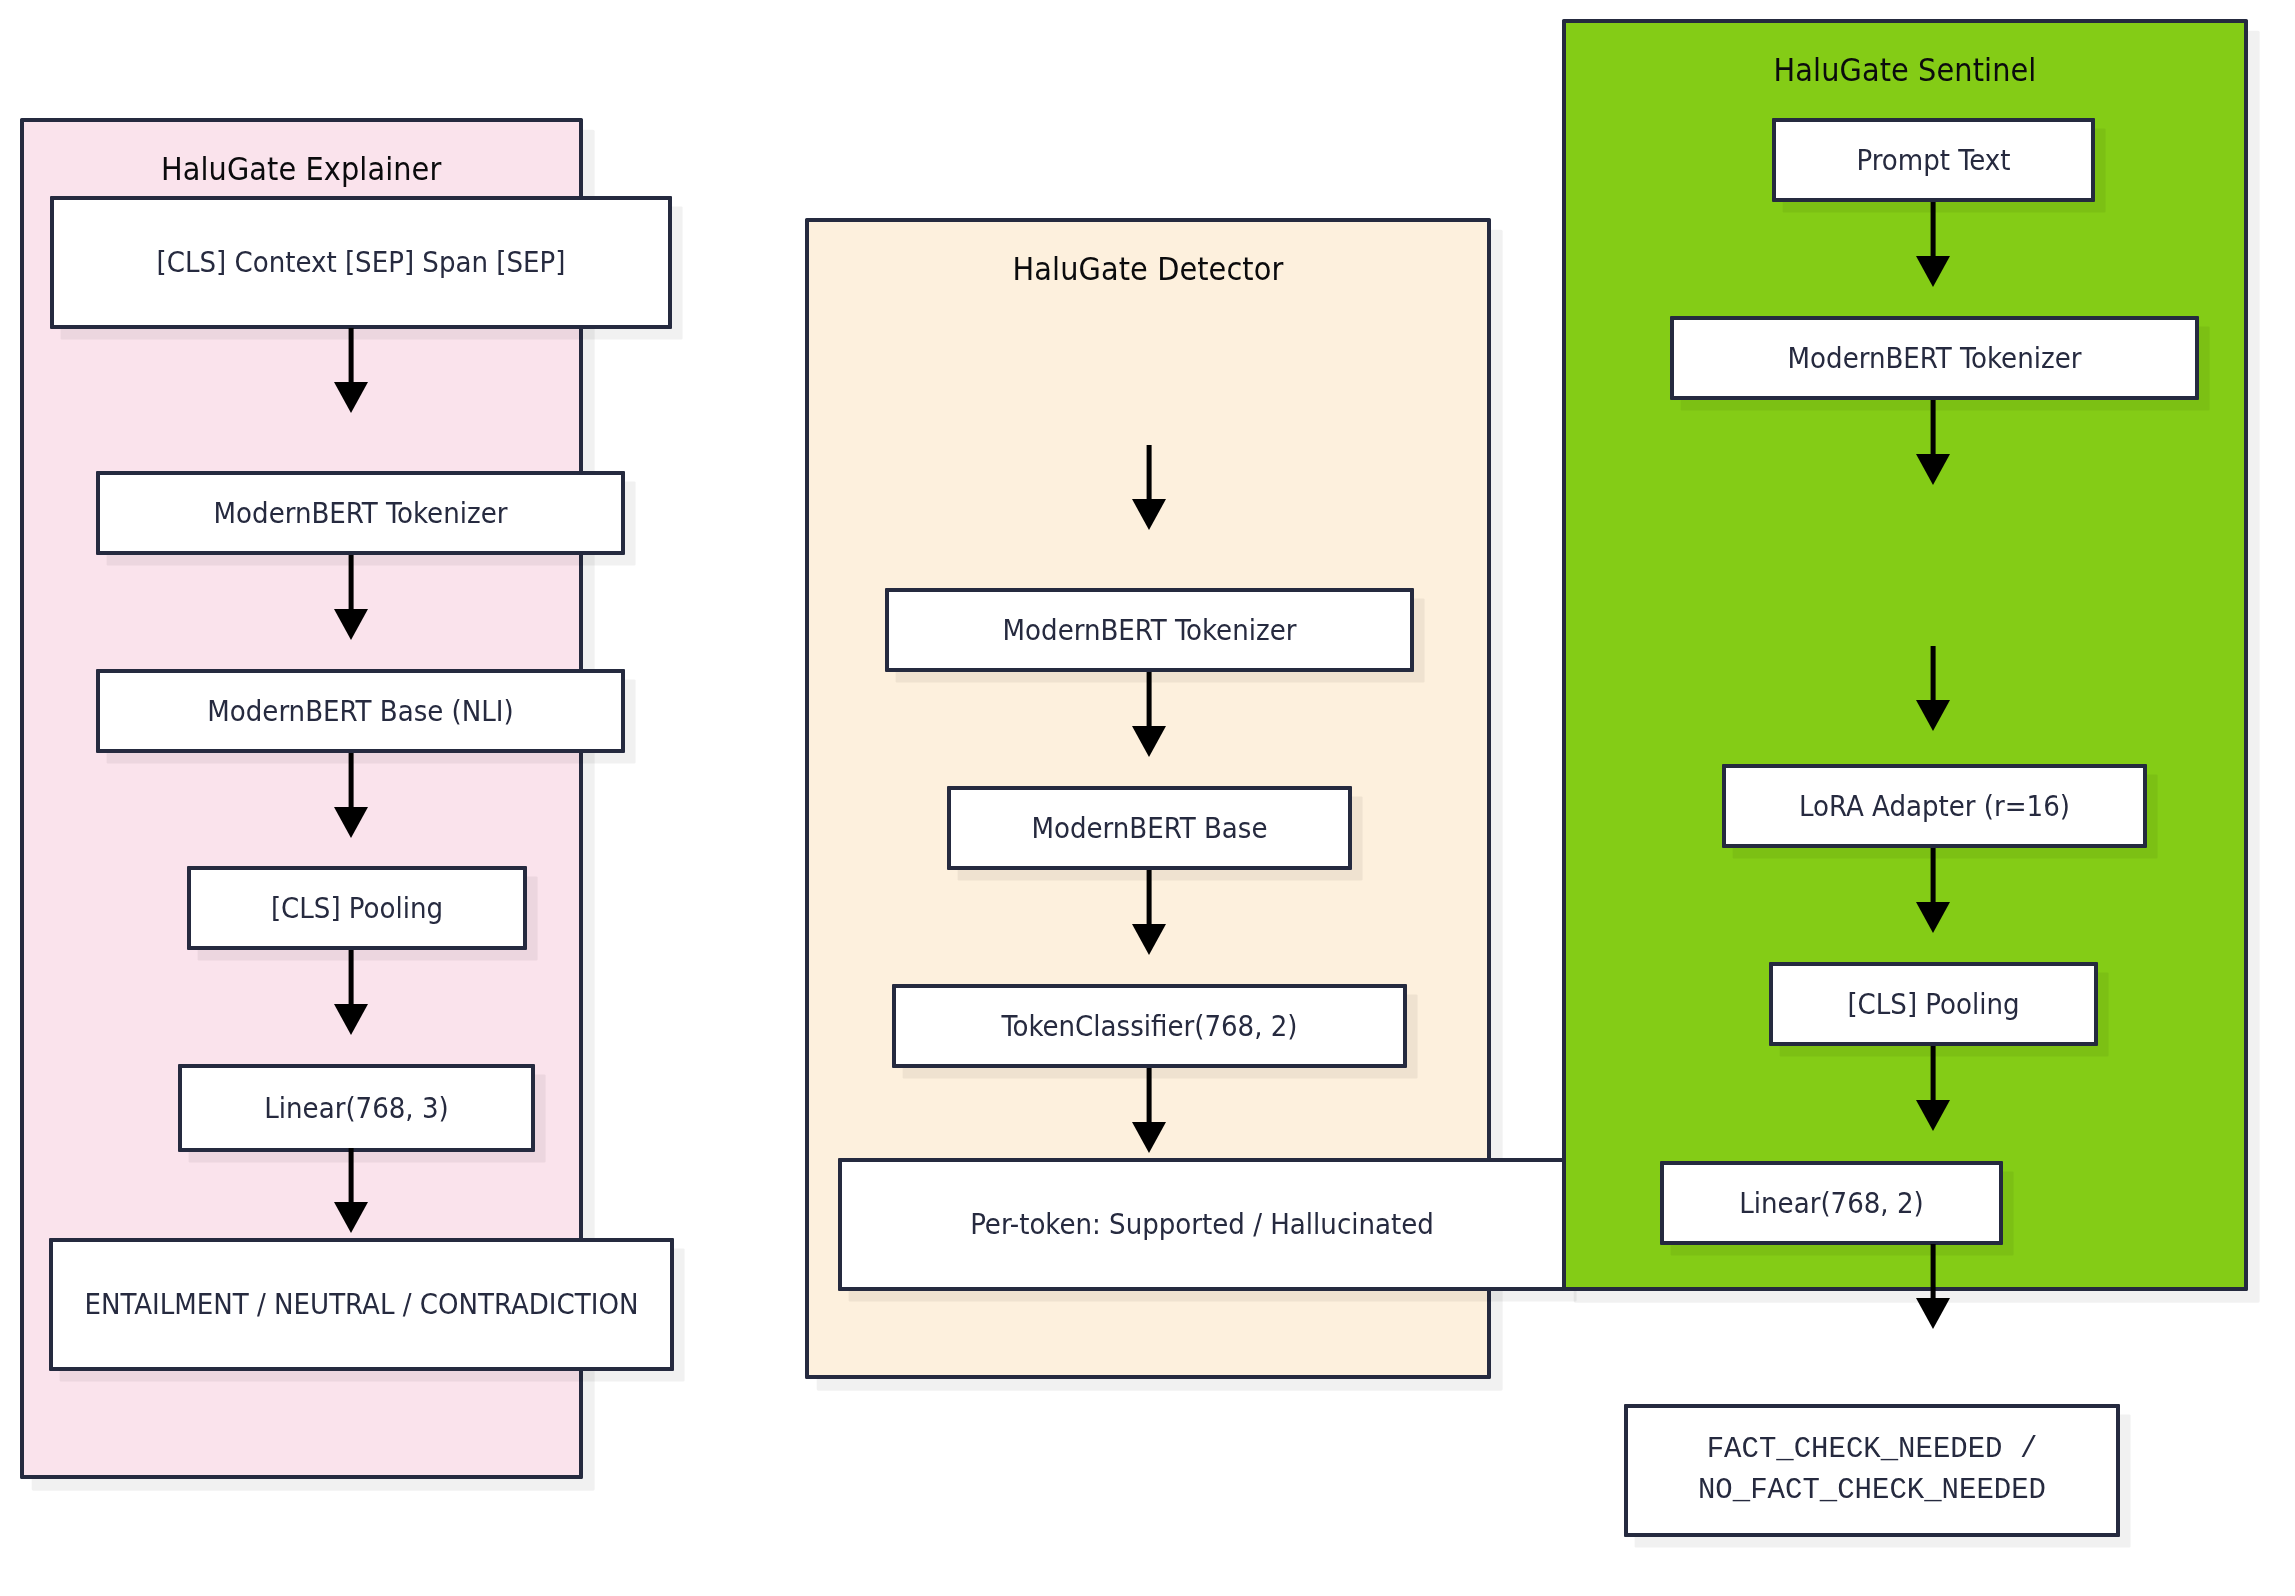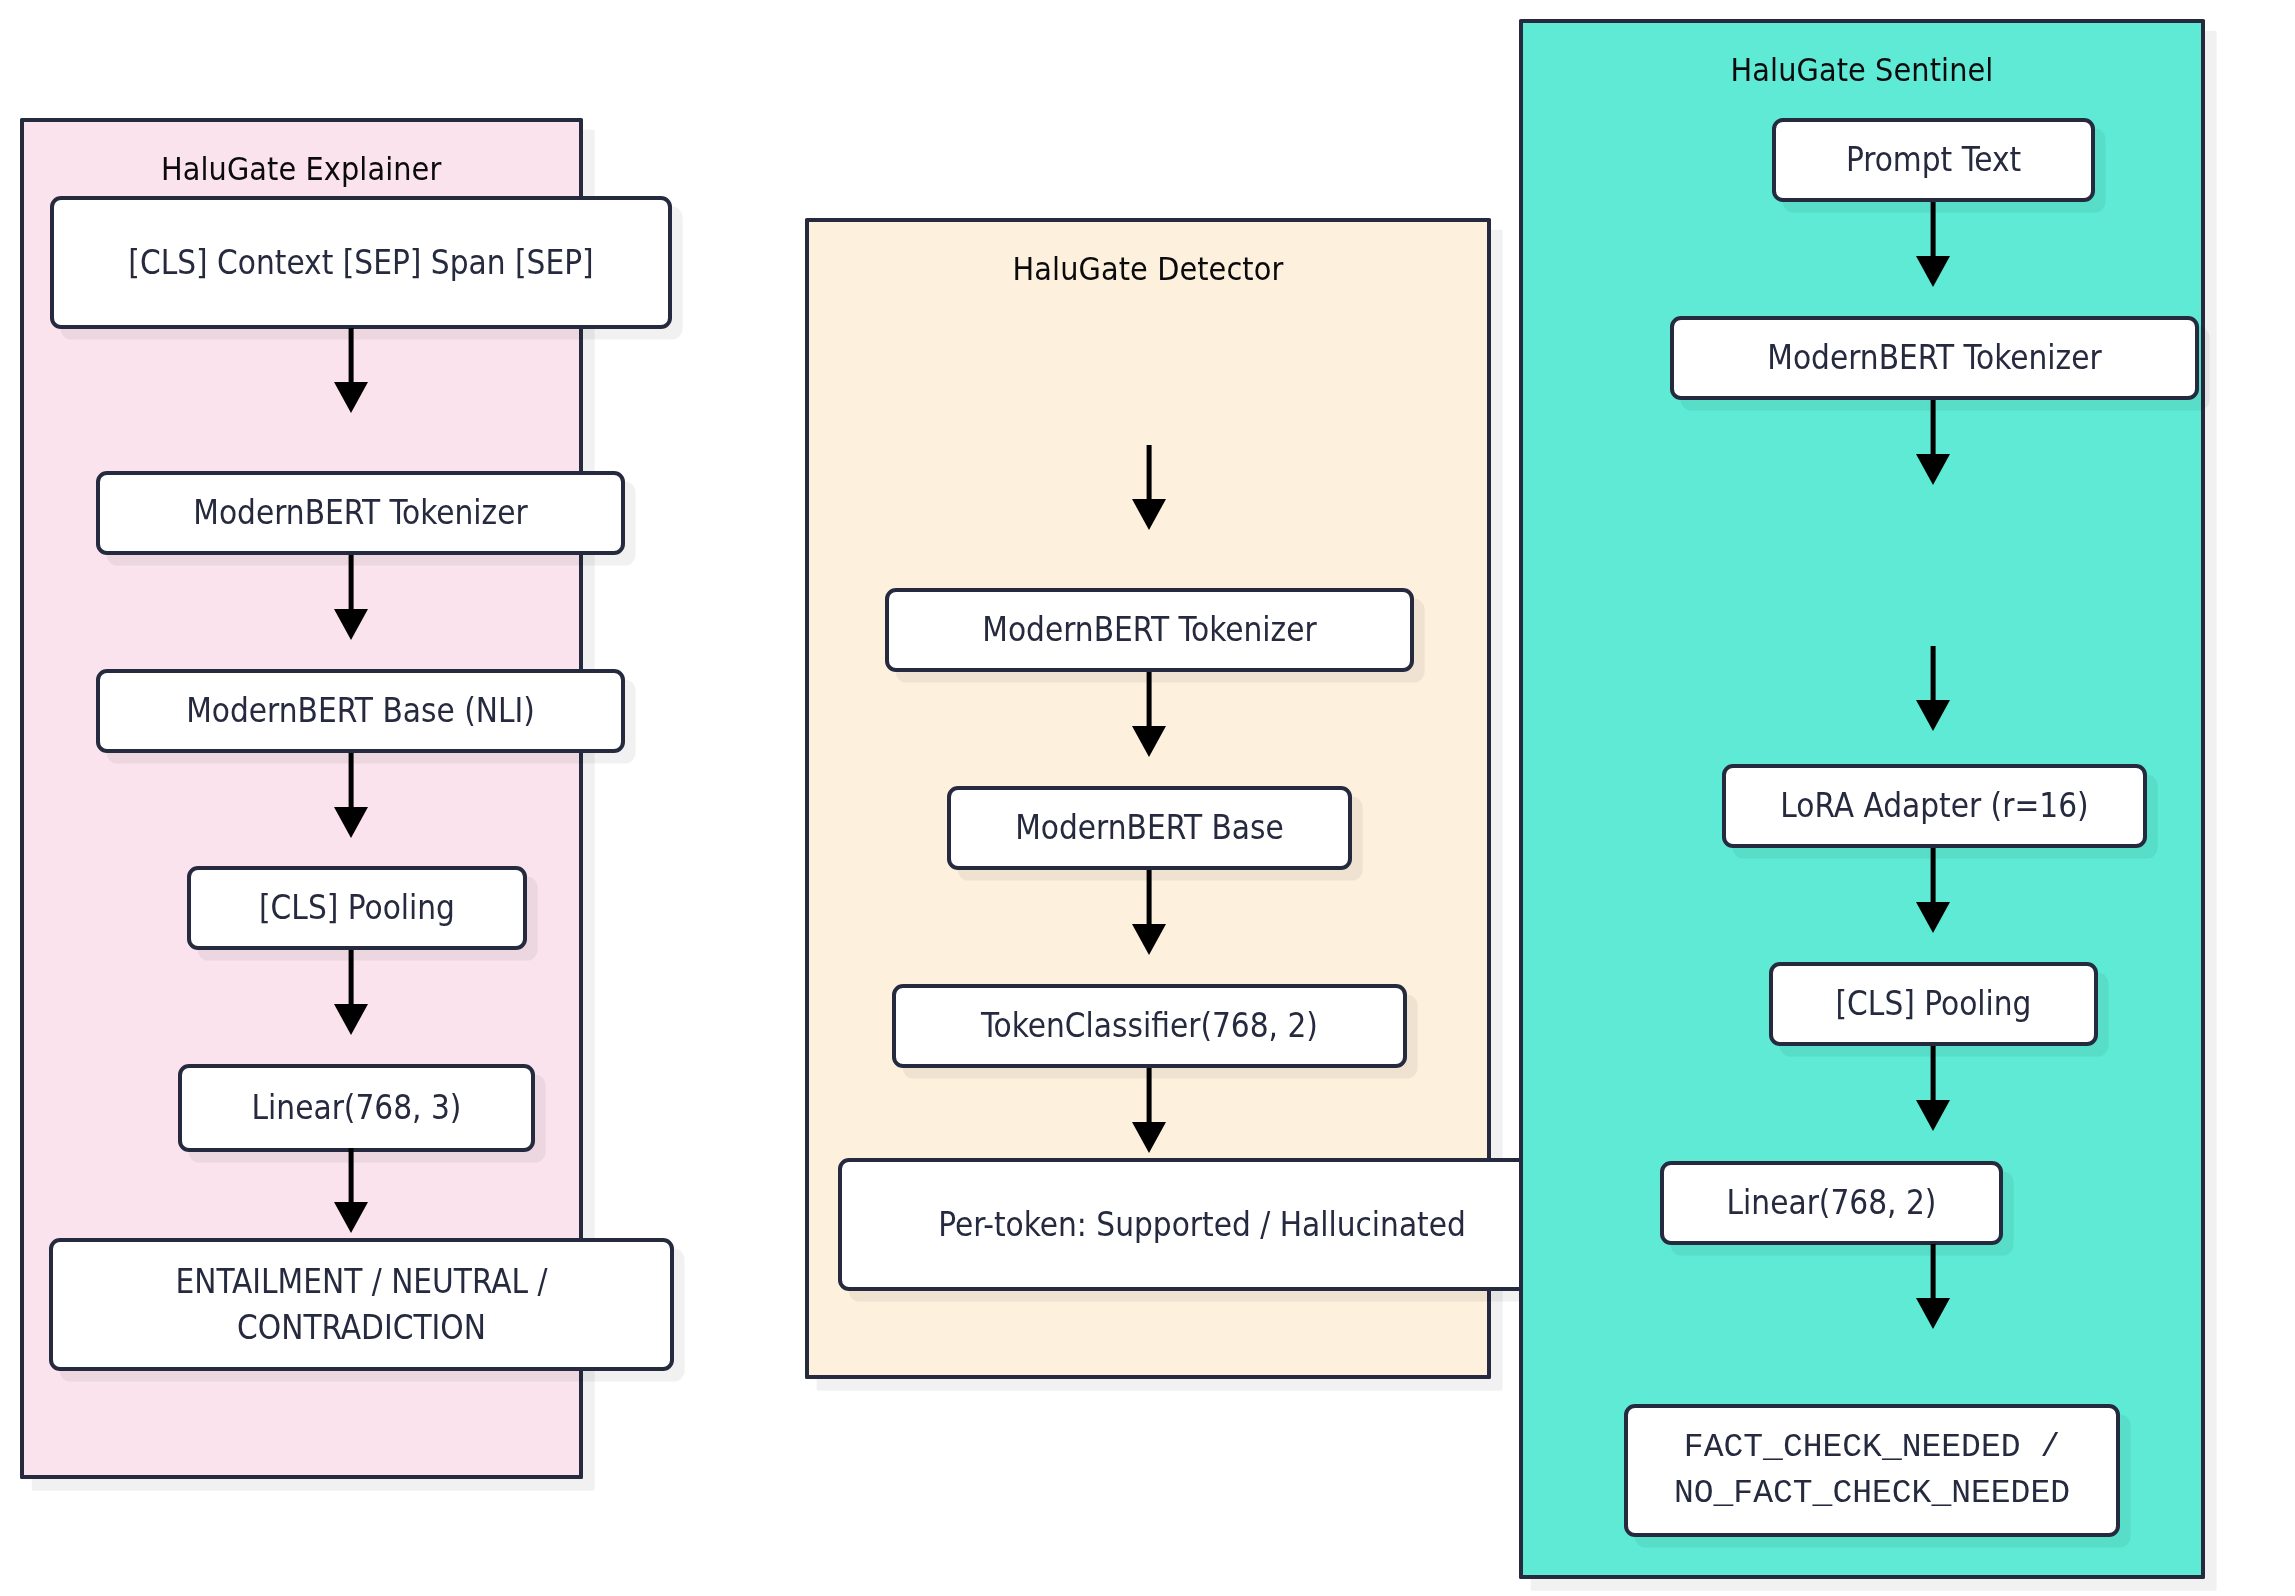--- a/index.html
+++ b/index.html
@@ -51,39 +51,39 @@
   #sg-explainer > .sg-title { top: 31px; }
 
   #sg-detector {
     left: 805px; top: 218px;
     width: 686px; height: 1161px;
     background: #fdf0dd;
   }
   #sg-detector > .sg-title { top: 31px; }
 
   #sg-sentinel {
-    left: 1519px; top: 18.6px;
-    width: 686px; height: 1560px;
-    background: #5eead4;
+    left: 1562px; top: 18.6px;
+    width: 686px; height: 1272px;
+    background: #84cc16;
   }
   #sg-sentinel > .sg-title { top: 31px; }
 
   
   .node {
     position: absolute;
     box-sizing: border-box;
     background: #ffffff;
     border: 4.8px solid #252a3f;
-    border-radius: 11px;
+    border-radius: 1px;
     color: #262a3f;
     display: flex;
     align-items: center;
     justify-content: flex-start;
     text-align: center;
-    font-size: 33px;
+    font-size: 29px;
     line-height: 1.38;
     padding: 3.2px 9.6px;
     box-shadow: 10.6px 10.6px 0 0 rgba(0,0,0,0.055);
   }
   .node .ntxt { display: block; width: 100%; }
 
   
   .arrow {
     position: absolute;
     width: 0; height: 0;

